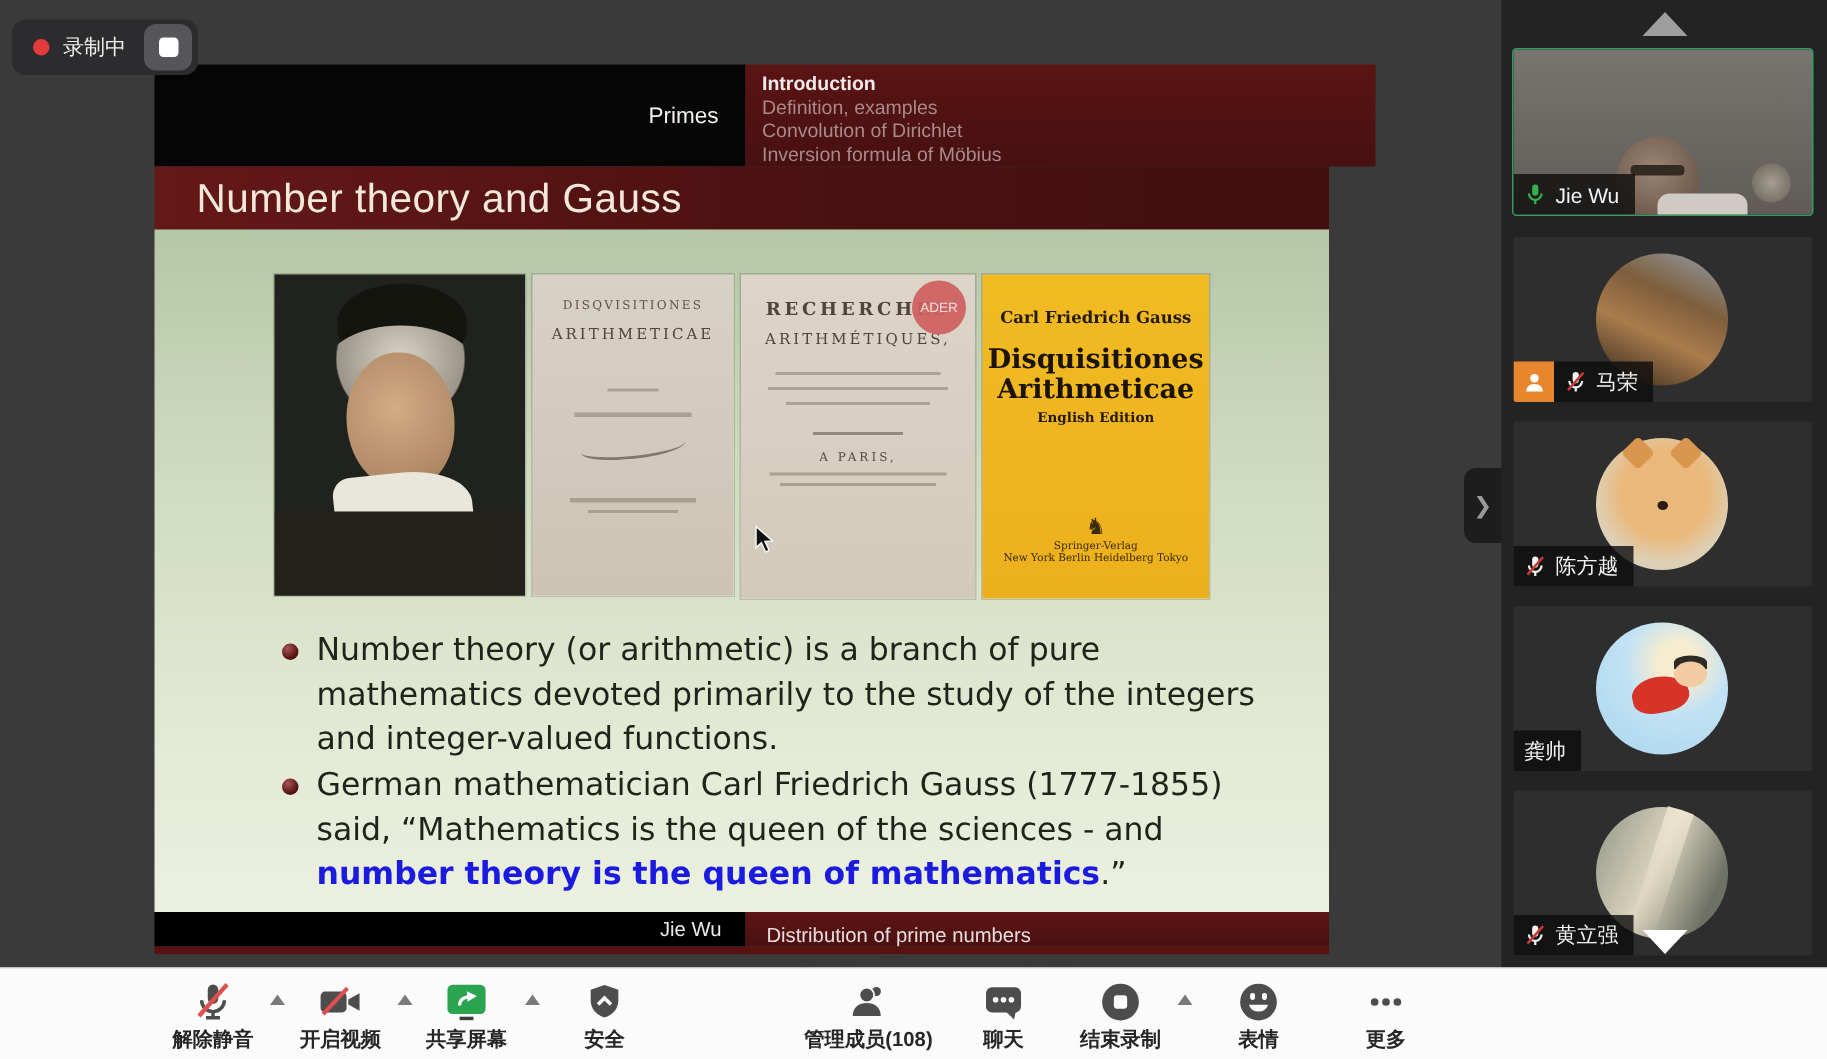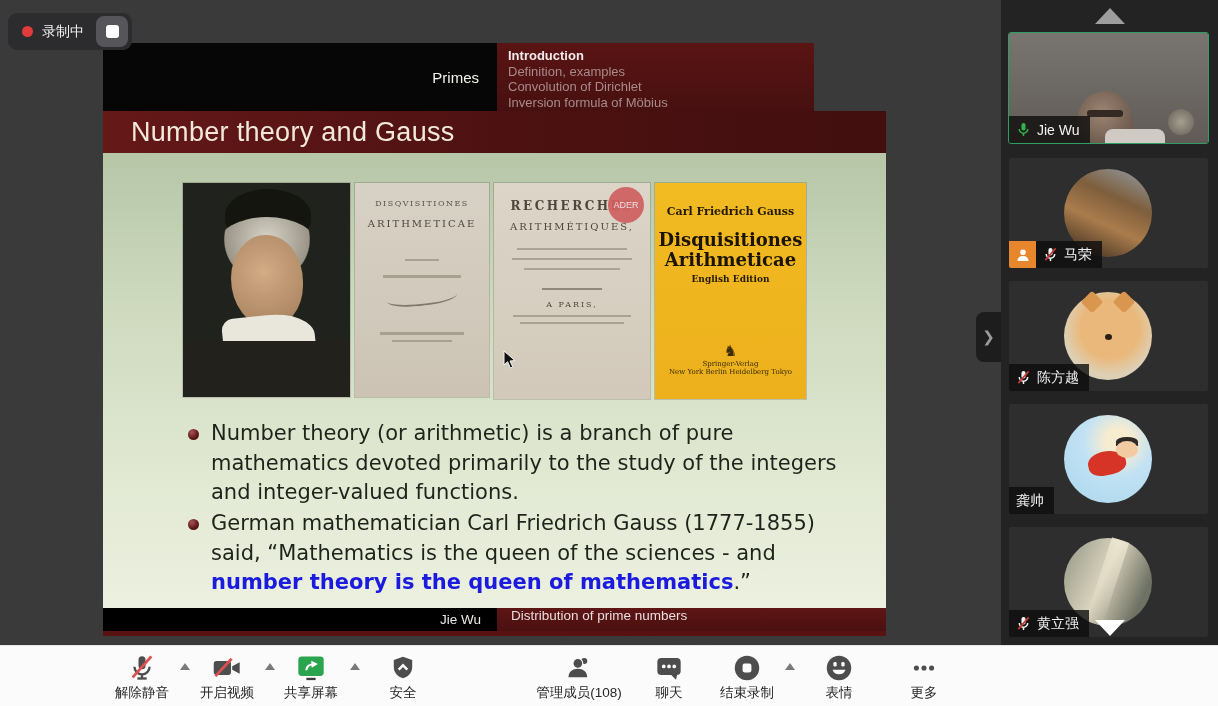--- a/index.html
+++ b/index.html
@@ -17,21 +17,21 @@
   .rec-label { color:#f0f0f0; font-size:14px; margin-right:12px; }
   .rec-stop { width:32px; height:31px; background:#55555a; border-radius:8px; display:flex;
               align-items:center; justify-content:center; cursor:pointer; }
   .rec-stop .sq { width:13px; height:13px; background:#fff; border-radius:3px; }
 
   
   .slide { position:absolute; left:103px; top:43px; width:783px; height:593px; }
   .hdr-left  { position:absolute; left:0; top:0; width:394px; height:68px; background:#060606;
                display:flex; align-items:center; justify-content:flex-end; padding-right:18px; }
   .hdr-left .primes { color:#f5f2ec; font-size:15px; font-weight:normal; }
-  .hdr-right { position:absolute; left:394px; top:0; width:317px; height:68px;
+  .hdr-right { position:absolute; left:394px; top:0; width:420px; height:68px;
                background:linear-gradient(180deg,#5a1414,#471010); padding:5px 0 0 11px; }
   .nav-cur   { color:#f2eaea; font-size:13px; font-weight:bold; line-height:15.5px; }
   .nav-item  { color:#a98a8a; font-size:13px; line-height:15.5px; }
   .titlebar  { position:absolute; left:0; top:68px; width:783px; height:42px;
                background:linear-gradient(90deg,#651818,#4c1111 55%,#420e0e);
                display:flex; align-items:center; padding-left:28px; }
   .titlebar span { color:#f2e9da; font-size:27px; letter-spacing:.3px; }
   .slide-body { position:absolute; left:0; top:110px; width:783px; height:455px;
                 background:linear-gradient(180deg,#b6c6a7,#cdd9bd 32%,#e2e9d3 72%,#ecf0e0); }
 
@@ -75,21 +75,21 @@
   .b2 { top:356px; }
   .blue { color:#1b1be0; font-weight:bold; }
   .ghost-icons { position:absolute; left:428px; top:476px; font-size:13px; color:#333f2c; opacity:.22;
                  letter-spacing:7px; white-space:nowrap; }
 
   
   .ftr-left  { position:absolute; left:0; top:565px; width:394px; height:23px; background:#000;
                display:flex; align-items:center; justify-content:flex-end; padding-right:16px; }
   .ftr-left span { color:#eceae6; font-size:13.5px; }
   .ftr-right { position:absolute; left:394px; top:565px; width:389px; height:23px;
-               background:linear-gradient(180deg,#5e1515,#4a1010); display:flex; align-items:flex-start;
+               background:linear-gradient(180deg,#5e1515,#4a1010); display:flex; align-items:flex-end;
                padding-left:14px; }
   .ftr-right span { color:#e8dcdc; font-size:13.5px; }
   .ftr-strip { position:absolute; left:0; top:588px; width:783px; height:5px; background:#581212; }
 
   
   .cursor { position:absolute; left:503px; top:350px; z-index:20; }
 
   
   .collapse { position:absolute; left:976px; top:312px; width:25px; height:50px; background:#1d1d1d;
               border-radius:8px 0 0 8px; display:flex; align-items:center; justify-content:center;
@@ -129,21 +129,21 @@
   .name-row { position:absolute; left:0; bottom:0; display:flex; align-items:stretch; z-index:3; }
   .name-tag { background:rgba(12,12,12,.8); display:flex; align-items:center; gap:6px; padding:0 10px 0 7px; height:27px; }
   .name-tag .nm { color:#f2f2f2; font-size:14px; white-space:nowrap; }
   .role-badge { width:27px; height:27px; background:#e8862e; display:flex; align-items:center; justify-content:center; }
 
   
   .toolbar { position:absolute; left:0; top:645px; width:1218px; height:61px; background:#fbfbfb;
              border-top:1px solid #e6e6e6; }
   .tb-item { position:absolute; top:5px; width:110px; text-align:center; cursor:pointer; }
   .tb-item .ic { height:31px; display:flex; align-items:flex-end; justify-content:center; }
-  .tb-item .lb { font-size:13.5px; color:#262626; margin-top:2px; white-space:nowrap; }
+  .tb-item .lb { font-size:13.5px; color:#262626; margin-top:2px; white-space:nowrap;font-weight:bold; }
   .caret { position:absolute; top:17px; width:0; height:0; border-left:5px solid transparent;
            border-right:5px solid transparent; border-bottom:7px solid #7a7a7a; cursor:pointer; }
 </style>
 </head>
 <body>
 
 <div id="app">
 
   <div class="stage">
 

